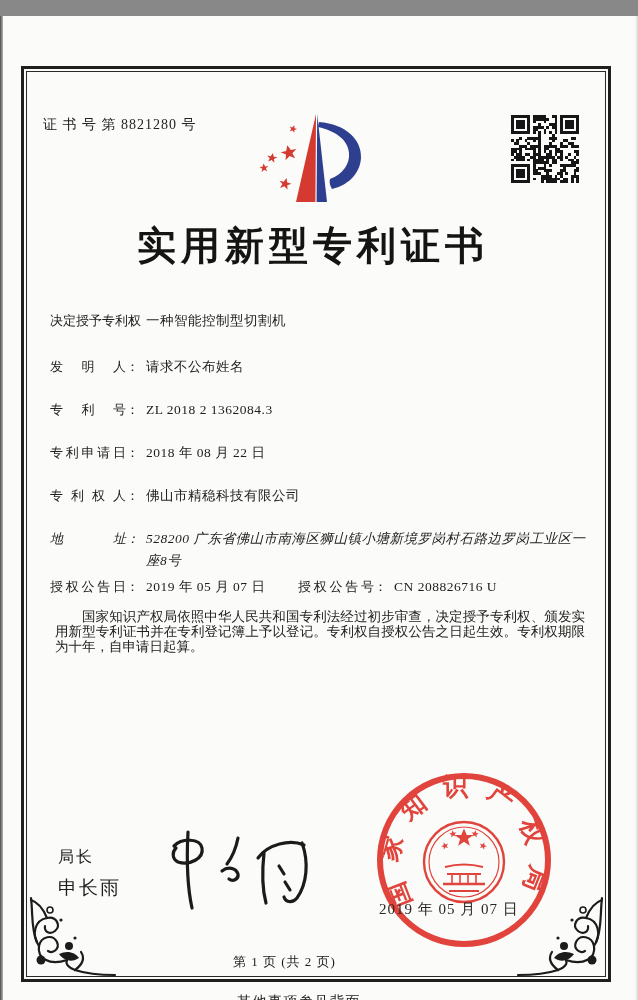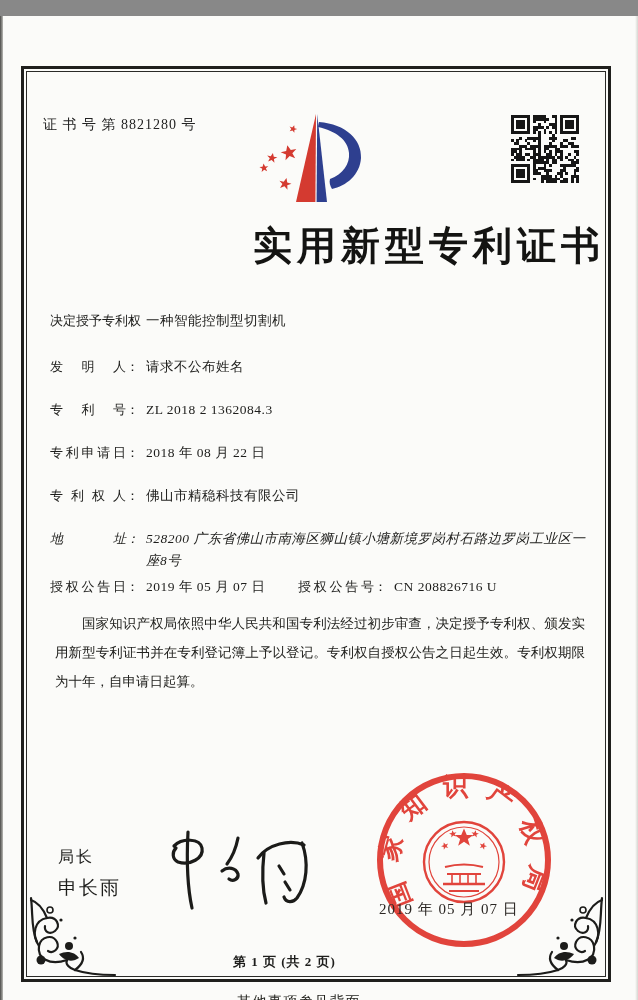--- a/index.html
+++ b/index.html
@@ -20,45 +20,45 @@
     background:#c7c4bd;}
   
   .frame{position:absolute;left:21px;top:50px;width:584px;height:910px;
     border:3px solid #1f1f1d;}
   .frame-inner{position:absolute;left:2px;top:2px;right:2px;bottom:2px;
     border:1px solid #2a2a28;}
   .cert-no{position:absolute;left:43px;top:100px;font-size:14px;letter-spacing:1px;color:#222;}
   .logo{position:absolute;left:250px;top:92px;}
   .qr{position:absolute;left:511px;top:99px;}
   .title{position:absolute;left:21px;top:203px;width:584px;margin:0;
-    text-align:right;font-size:39px;font-weight:bold;letter-spacing:5px;color:#141412;}
+    text-align:center;font-size:39px;font-weight:bold;letter-spacing:5px;color:#141412;}
   
   .row{position:absolute;left:50px;font-size:13.5px;line-height:22px;white-space:nowrap;}
   .row .lbl{display:inline-block;width:76px;text-align:justify;text-align-last:justify;
     vertical-align:top;font-size:13px;}
   .row .colon{display:inline-block;vertical-align:top;font-size:13px;}
   .row .val{display:inline-block;margin-left:7px;vertical-align:top;letter-spacing:0.5px;}
   .row-name{top:294px;} .row-inventor{top:340px;} .row-patno{top:383px;}
   .row-filing{top:426px;} .row-patentee{top:469px;} .row-address{top:512px;}
   .row-address{white-space:normal;font-style:italic;}
   .row-address .val{width:448px;}
   .row-grantdate{top:560px;} .row-grantno{top:560px;left:298px;}
   
   .body-text{position:absolute;left:55px;top:593px;width:530px;
-    font-size:13.5px;line-height:29px;text-align:justify;color:#22221f;}
+    font-size:13.5px;line-height:15px;text-align:justify;color:#22221f;}
   .body-text p{margin:0;text-indent:2em;}
   
   .signer-title{position:absolute;left:58px;top:831px;font-size:16px;letter-spacing:2px;}
   .signer-name{position:absolute;left:58px;top:859px;font-size:19px;letter-spacing:2px;}
   .sig{position:absolute;left:152px;top:810px;}
   
   .seal{position:absolute;left:374px;top:754px;opacity:0.92;}
   .seal-date{position:absolute;left:379px;top:884px;font-size:15px;letter-spacing:1px;color:#2b2724;}
   
-  .page-no{position:absolute;left:233px;top:937px;font-size:13px;letter-spacing:1px;font-weight:bold;}
+  .page-no{position:absolute;left:233px;top:937px;font-size:13px;letter-spacing:1px;}
   .back-note{position:absolute;left:237px;top:977px;font-size:14px;letter-spacing:1.5px;color:#24241f;}
   .flourish{position:absolute;top:874px;}
   .flourish.left{left:25px;} .flourish.right{left:516px;transform:scaleX(-1);}
 </style>
 </head>
 <body>
 
 <div class="page">
 
   <div class="frame">

